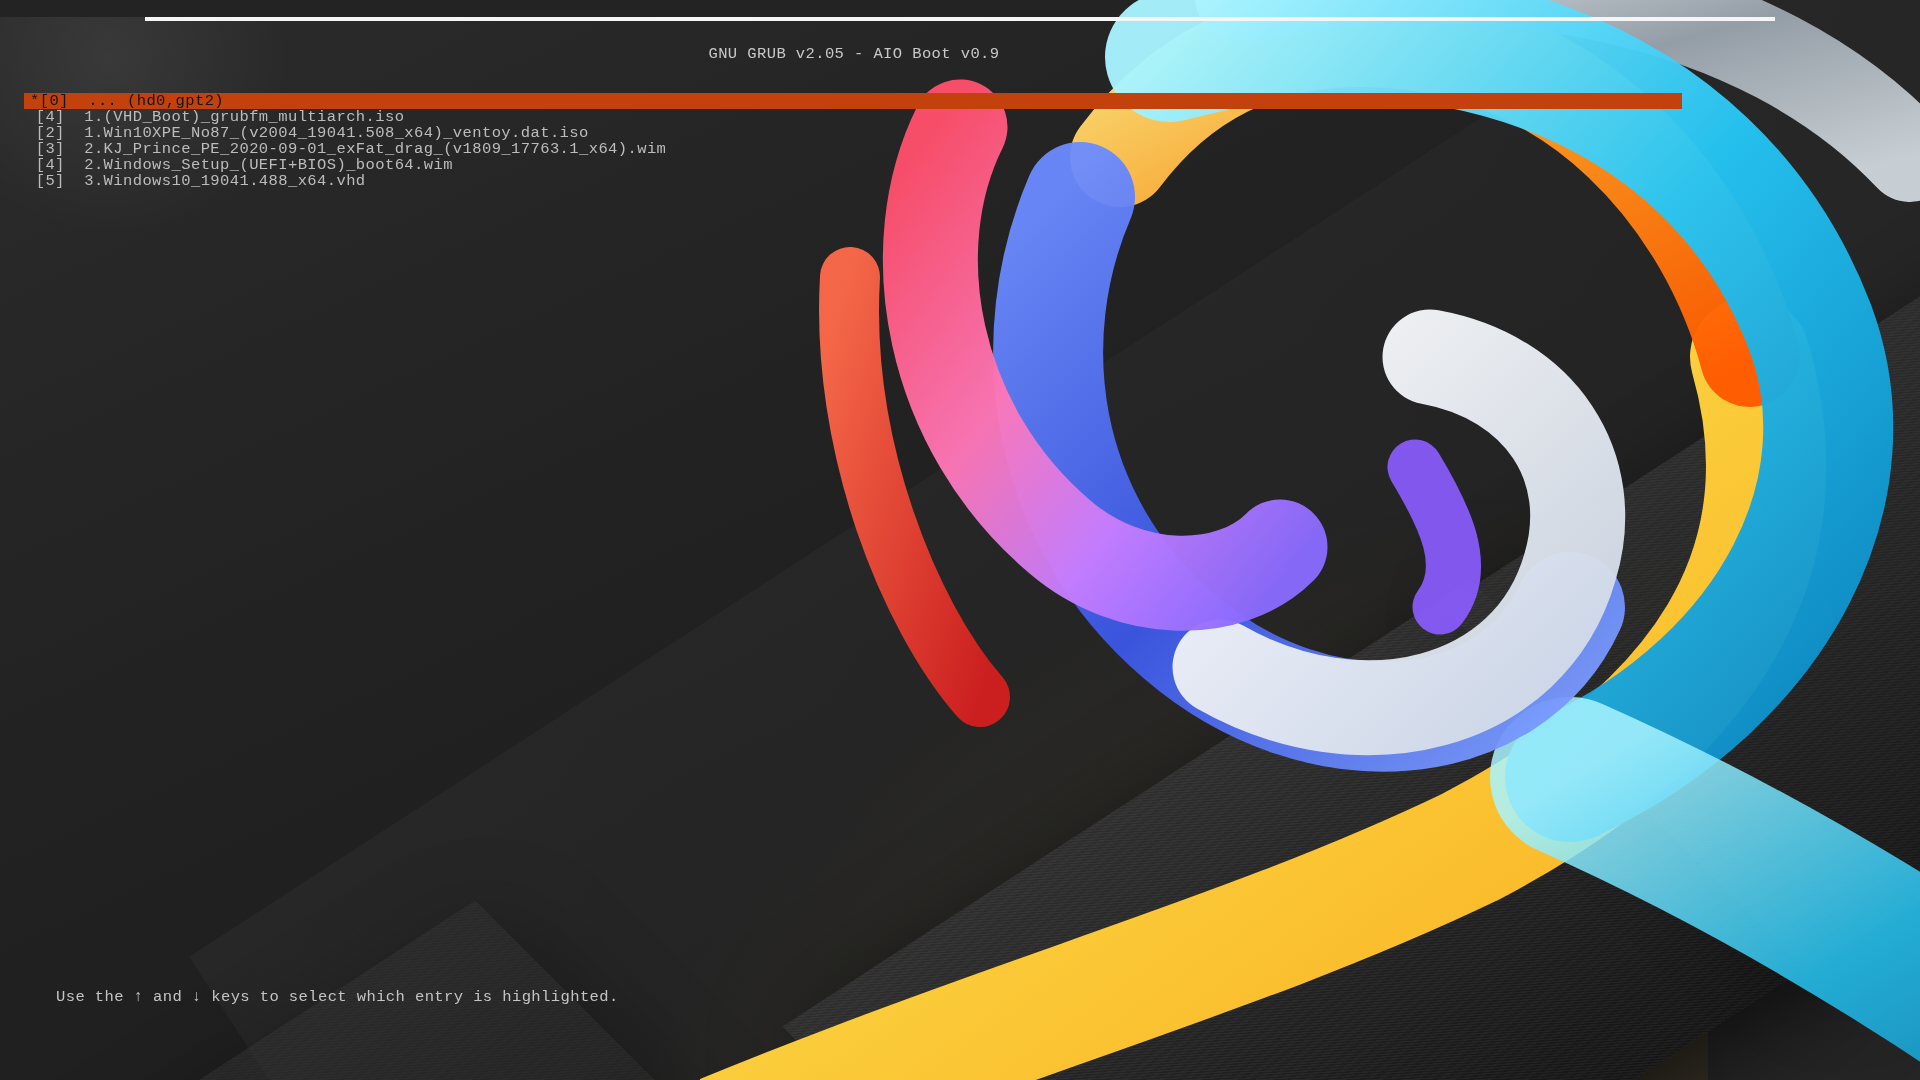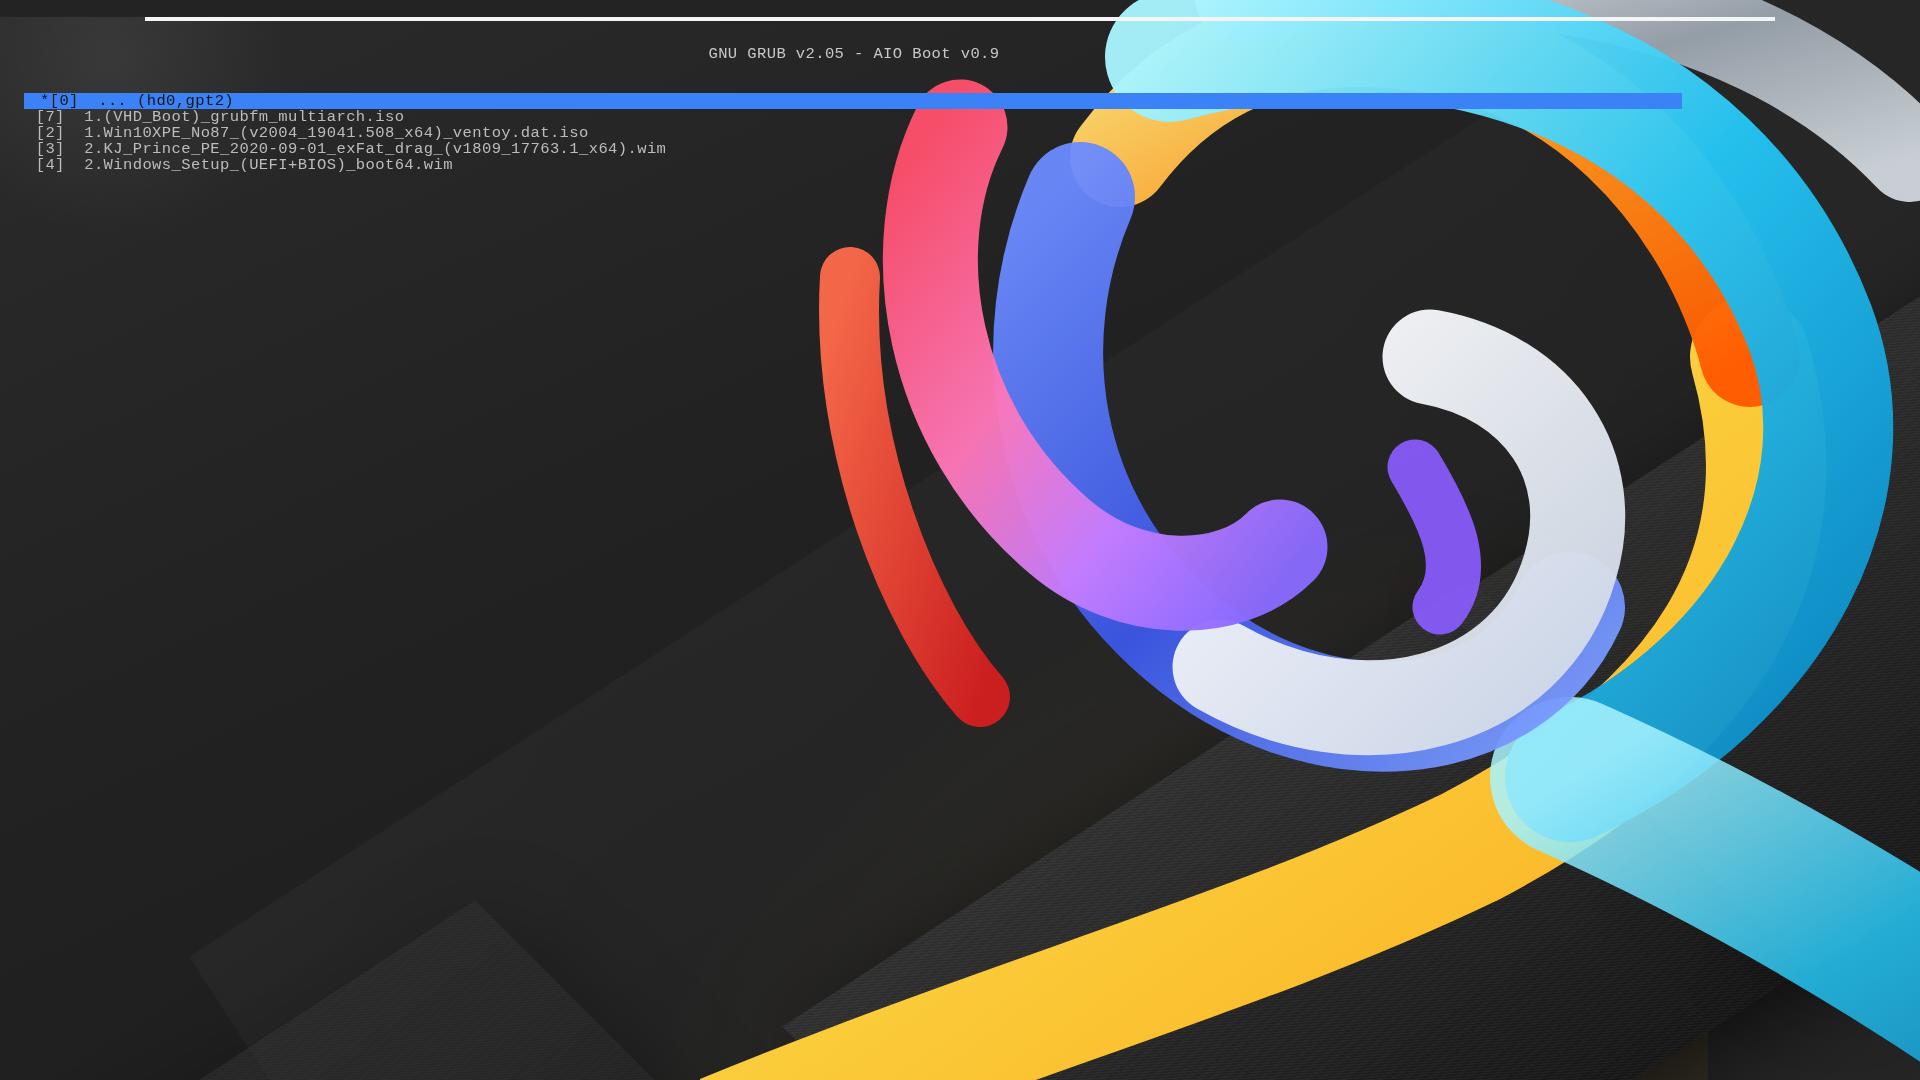--- a/index.html
+++ b/index.html
@@ -62,22 +62,22 @@
       position: absolute; left: 26px; top: 76px; right: 26px;
     }
     .row {
       white-space: pre;
       line-height: 16px;
       height: 16px;
       padding: 0;
       color: #bcbcbc;
     }
     .row.selected {
-      background: #3b82f6; color: #151515;
-      margin-left: -2px; padding-left: 16px;
+      background: #c2410c; color: #151515;
+      margin-left: -2px; padding-left: 6px;
     }
     .help {
       position: absolute; left: 56px; bottom: 60px; right: 20px;
       white-space: pre;
       line-height: 16px; color: #c4c4c4;
     }
   </style>
 </head>
 <body>
 
@@ -155,21 +155,23 @@
       </g>
     </svg>
   </div>
 
   <div class="top-bar"></div>
 
   <div class="header">GNU GRUB  v2.05 - AIO Boot v0.9</div>
 
   <div class="menu" id="menu">
       <div class="row selected">*[0]  ... (hd0,gpt2)</div>
-      <div class="row"> [7]  1.(VHD_Boot)_grubfm_multiarch.iso</div>
+      <div class="row"> [4]  1.(VHD_Boot)_grubfm_multiarch.iso</div>
       <div class="row"> [2]  1.Win10XPE_No87_(v2004_19041.508_x64)_ventoy.dat.iso</div>
       <div class="row"> [3]  2.KJ_Prince_PE_2020-09-01_exFat_drag_(v1809_17763.1_x64).wim</div>
       <div class="row"> [4]  2.Windows_Setup_(UEFI+BIOS)_boot64.wim</div>
+      <div class="row"> [5]  3.Windows10_19041.488_x64.vhd</div>
     </div>
 
   <div class="help">
+    <div>Use the ↑ and ↓ keys to select which entry is highlighted.</div>
   </div>
 </div>
 
 </body></html>

